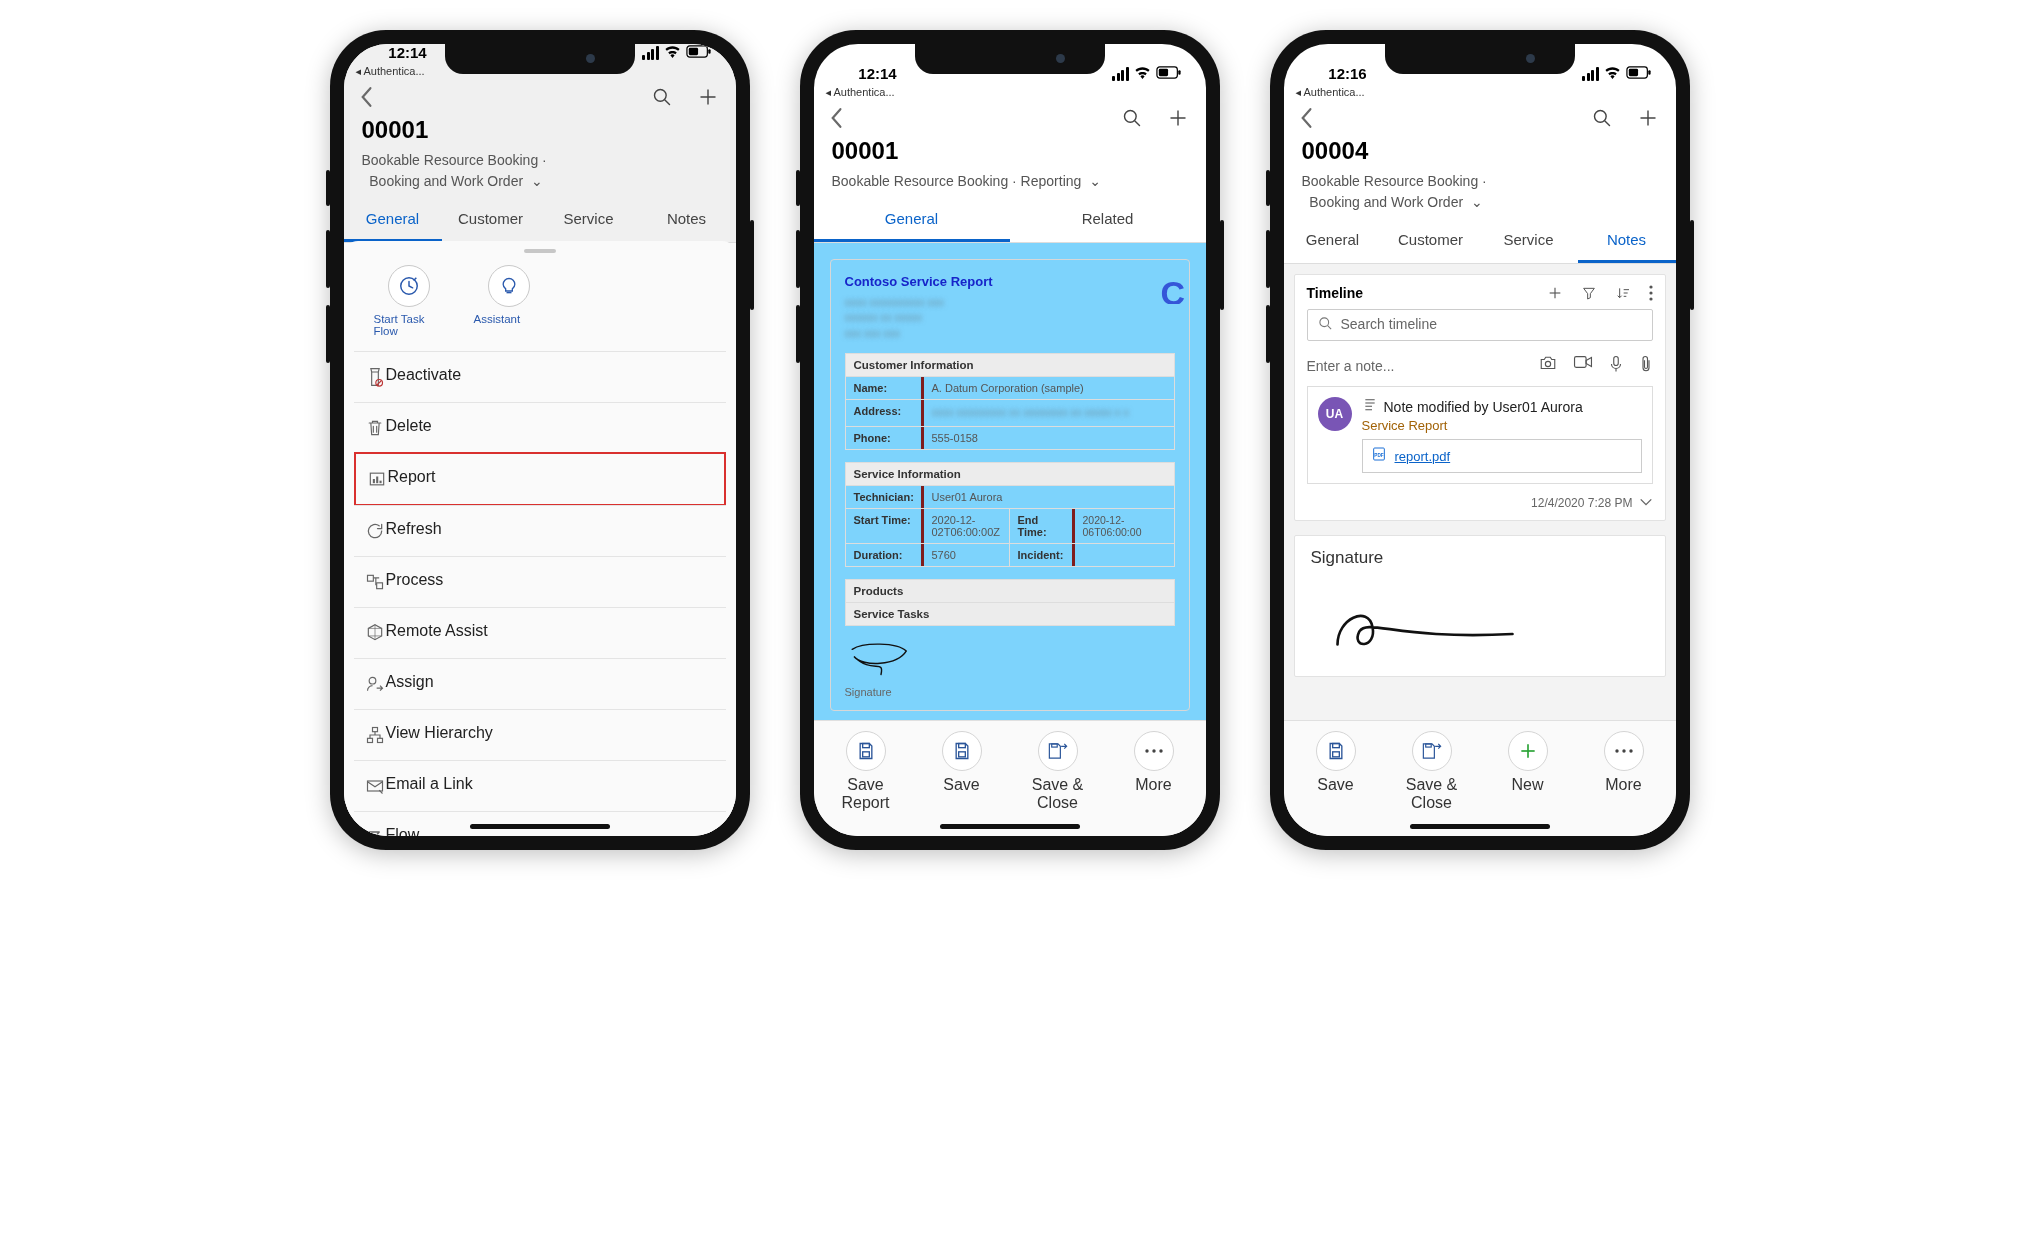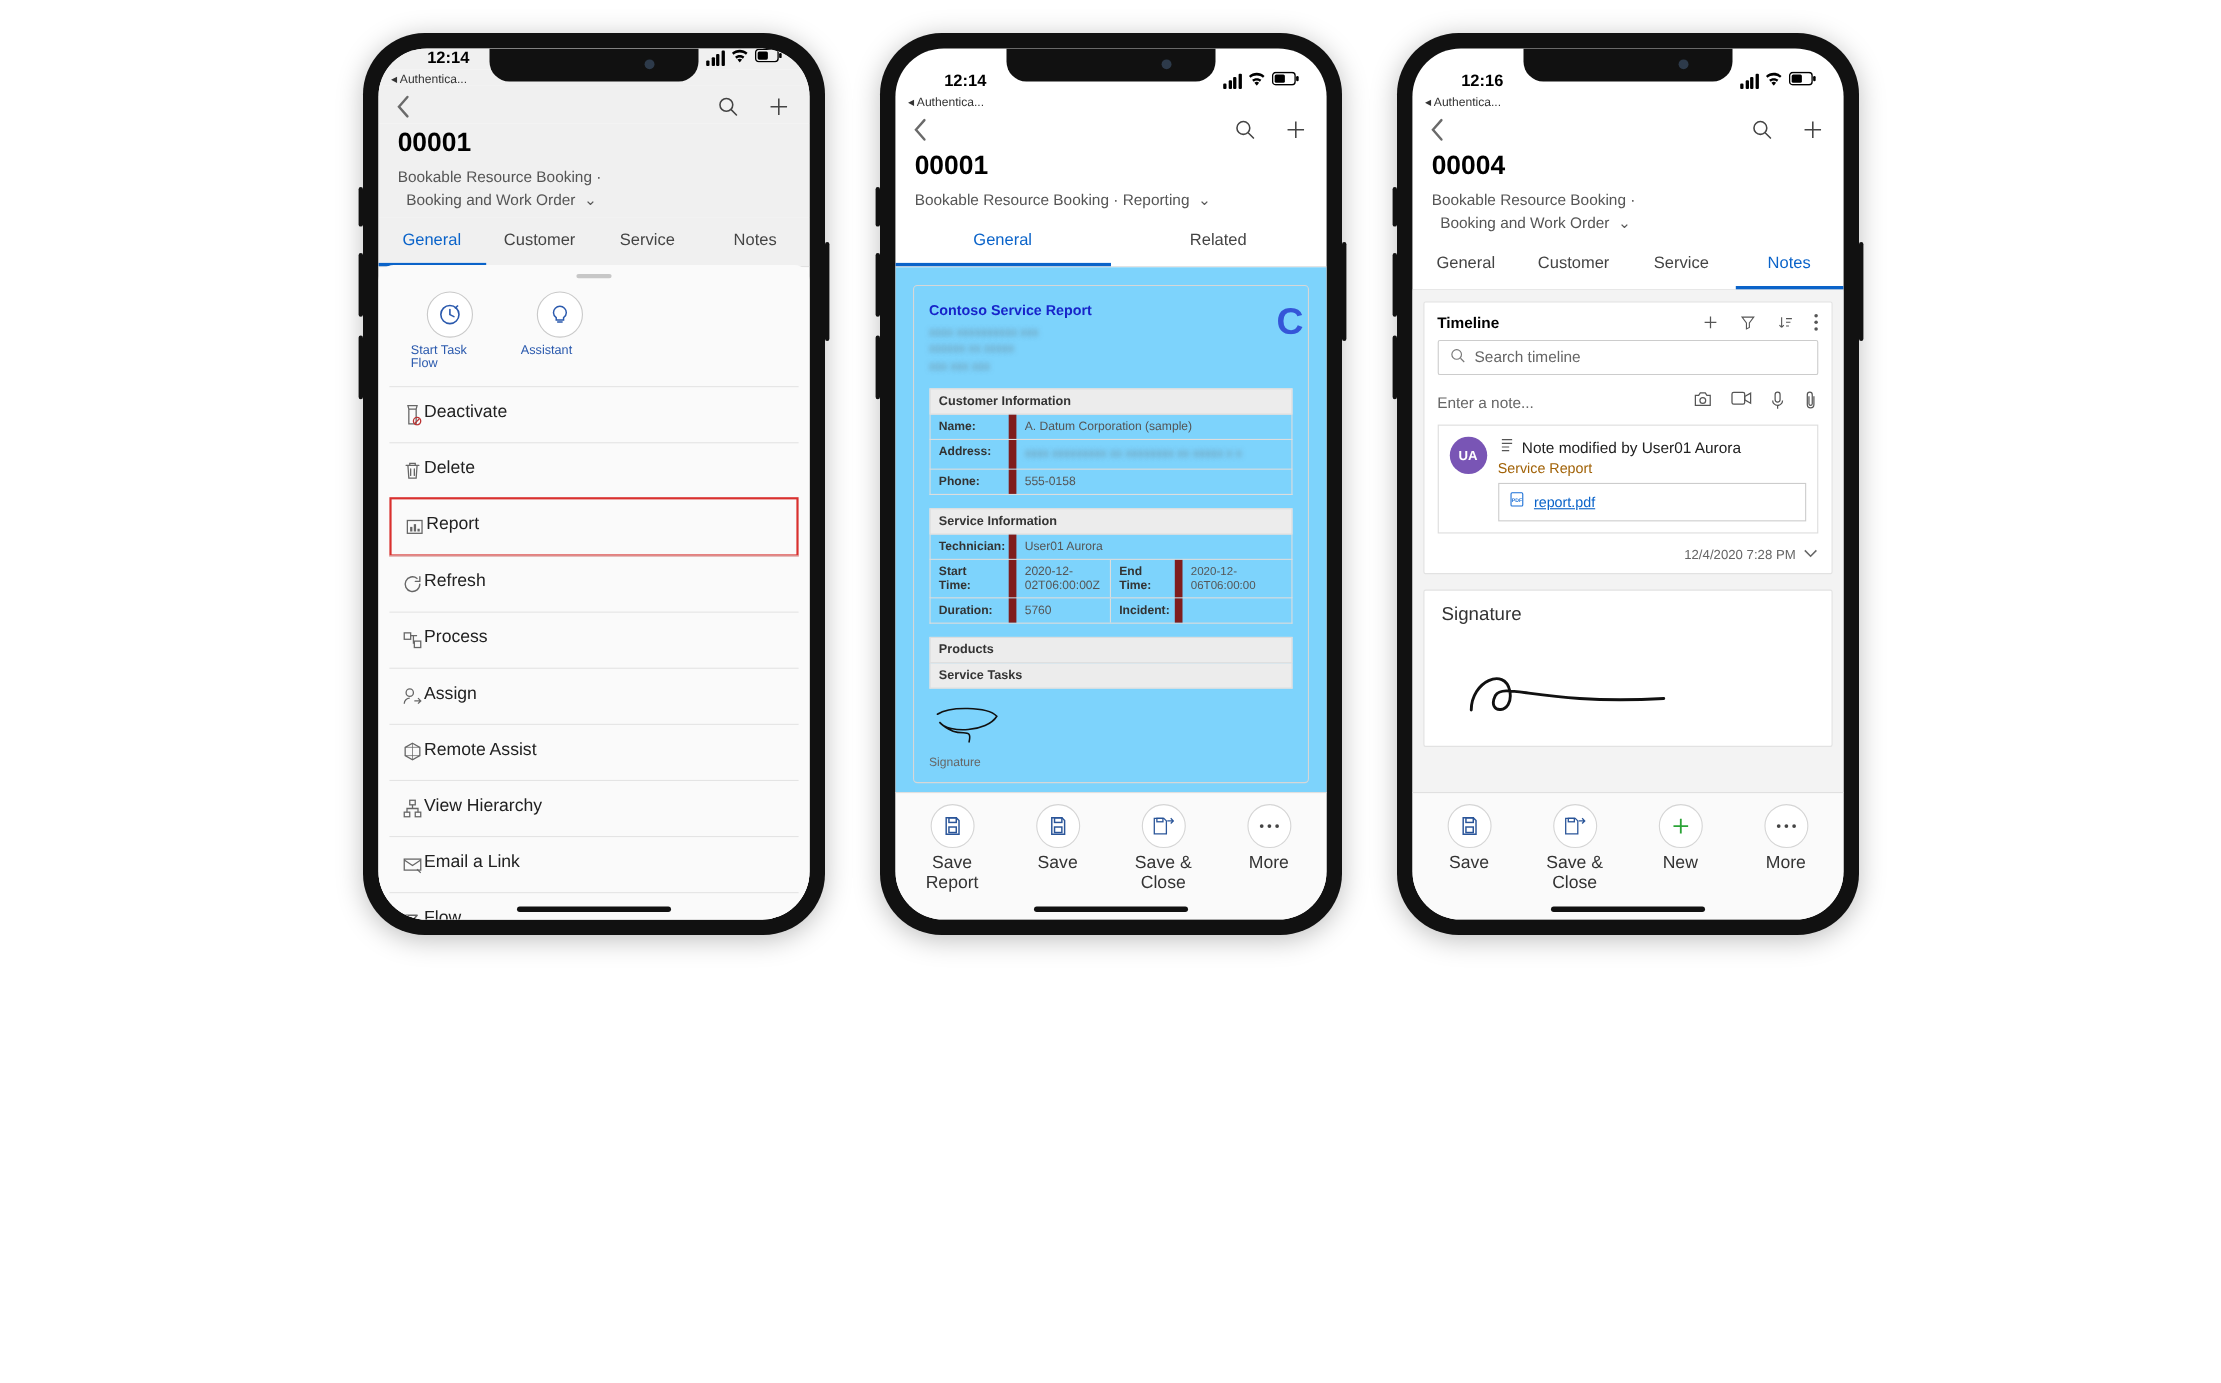--- a/index.html
+++ b/index.html
@@ -150,21 +150,21 @@
 
   
   .p2-body{ flex:1; background:#7dd3fc; padding:16px; overflow:hidden; position:relative; }
   .report-card{ border:1px solid #d7d7d7; border-radius:4px; padding:14px 14px 12px 14px; font-size:11px; color:#555; position:relative; }
   .report-title{ color:#1724c9; font-weight:700; font-size:13px; margin-bottom:6px; }
   .report-blur{ color:transparent; text-shadow:0 0 5px rgba(100,100,100,0.6); user-select:none; font-size:11px; line-height:1.4; }
   .report-logo{ position:absolute; top:14px; right:0; width:28px; height:30px; overflow:hidden; color:#3556d8; font-size:34px; font-weight:800; }
   .report-section-hdr{ background:#ececec; font-weight:600; padding:5px 8px; margin-top:12px; font-size:11.5px; color:#333; border:1px solid #ddd; }
   .report-row{ display:flex; border:1px solid #ddd; border-top:none; }
   .report-row .cell{ padding:5px 8px; font-size:11px;}
-  .report-row .lbl{ width:78px; font-weight:600; color:#333; border-right:7px solid #7f1d1d; flex-shrink:0;}
+  .report-row .lbl{ width:78px; font-weight:600; color:#333; border-right:3px solid #7f1d1d; flex-shrink:0;}
   .report-row .val{ flex:1; }
   .report-row.split .half{ width:50%; display:flex; }
   .report-row.split .half:first-child{ border-right:1px solid #ddd; }
   .signature-box{ margin-top:14px; }
   .sig-label{ font-size:11px; color:#666; margin-top:2px; }
   .bottom-bar{
     border-top:1px solid #e0e0e0;
     display:flex;
     justify-content:space-around;
     padding:10px 4px 24px 4px;
@@ -330,35 +330,35 @@
                   <rect x="3" y="4" width="7" height="7" fill="none" stroke="#666" stroke-width="1.4"></rect>
                   <rect x="14" y="13" width="7" height="7" fill="none" stroke="#666" stroke-width="1.4"></rect>
                   <path d="M10 7h7M13 7v9" stroke="#666" stroke-width="1.4" fill="none"></path>
                 </svg>
               </span>
             <span>Process</span>
           </div>
           <div class="action-item">
             <span class="action-icon">
                 <svg width="20" height="20" viewBox="0 0 24 24">
+                  <path d="M12 2l8 4.5v9L12 20l-8-4.5v-9z" fill="none" stroke="#666" stroke-width="1.4"></path>
+                  <path d="M12 2v18M4 6.5l16 0M4 15.5l16 0" stroke="#666" stroke-width="0.8" fill="none"></path>
+                </svg>
+              </span>
+            <span>Remote Assist</span>
+          </div>
+          <div class="action-item">
+            <span class="action-icon">
+                <svg width="20" height="20" viewBox="0 0 24 24">
                   <circle cx="9" cy="8" r="4" fill="none" stroke="#666" stroke-width="1.4"></circle>
                   <path d="M3 20c0-3.3 2.7-6 6-6" fill="none" stroke="#666" stroke-width="1.4"></path>
                   <path d="M14 17h7m-3-3l3 3-3 3" stroke="#666" stroke-width="1.4" fill="none"></path>
                 </svg>
               </span>
             <span>Assign</span>
-          </div>
-          <div class="action-item">
-            <span class="action-icon">
-                <svg width="20" height="20" viewBox="0 0 24 24">
-                  <path d="M12 2l8 4.5v9L12 20l-8-4.5v-9z" fill="none" stroke="#666" stroke-width="1.4"></path>
-                  <path d="M12 2v18M4 6.5l16 0M4 15.5l16 0" stroke="#666" stroke-width="0.8" fill="none"></path>
-                </svg>
-              </span>
-            <span>Remote Assist</span>
           </div>
           <div class="action-item">
             <span class="action-icon">
                 <svg width="20" height="20" viewBox="0 0 24 24">
                   <rect x="9" y="3" width="6" height="5" fill="none" stroke="#666" stroke-width="1.4"></rect>
                   <rect x="3" y="16" width="6" height="5" fill="none" stroke="#666" stroke-width="1.4"></rect>
                   <rect x="15" y="16" width="6" height="5" fill="none" stroke="#666" stroke-width="1.4"></rect>
                   <path d="M12 8v4M6 16v-4h12v4" stroke="#666" stroke-width="1.4" fill="none"></path>
                 </svg>
               </span>

